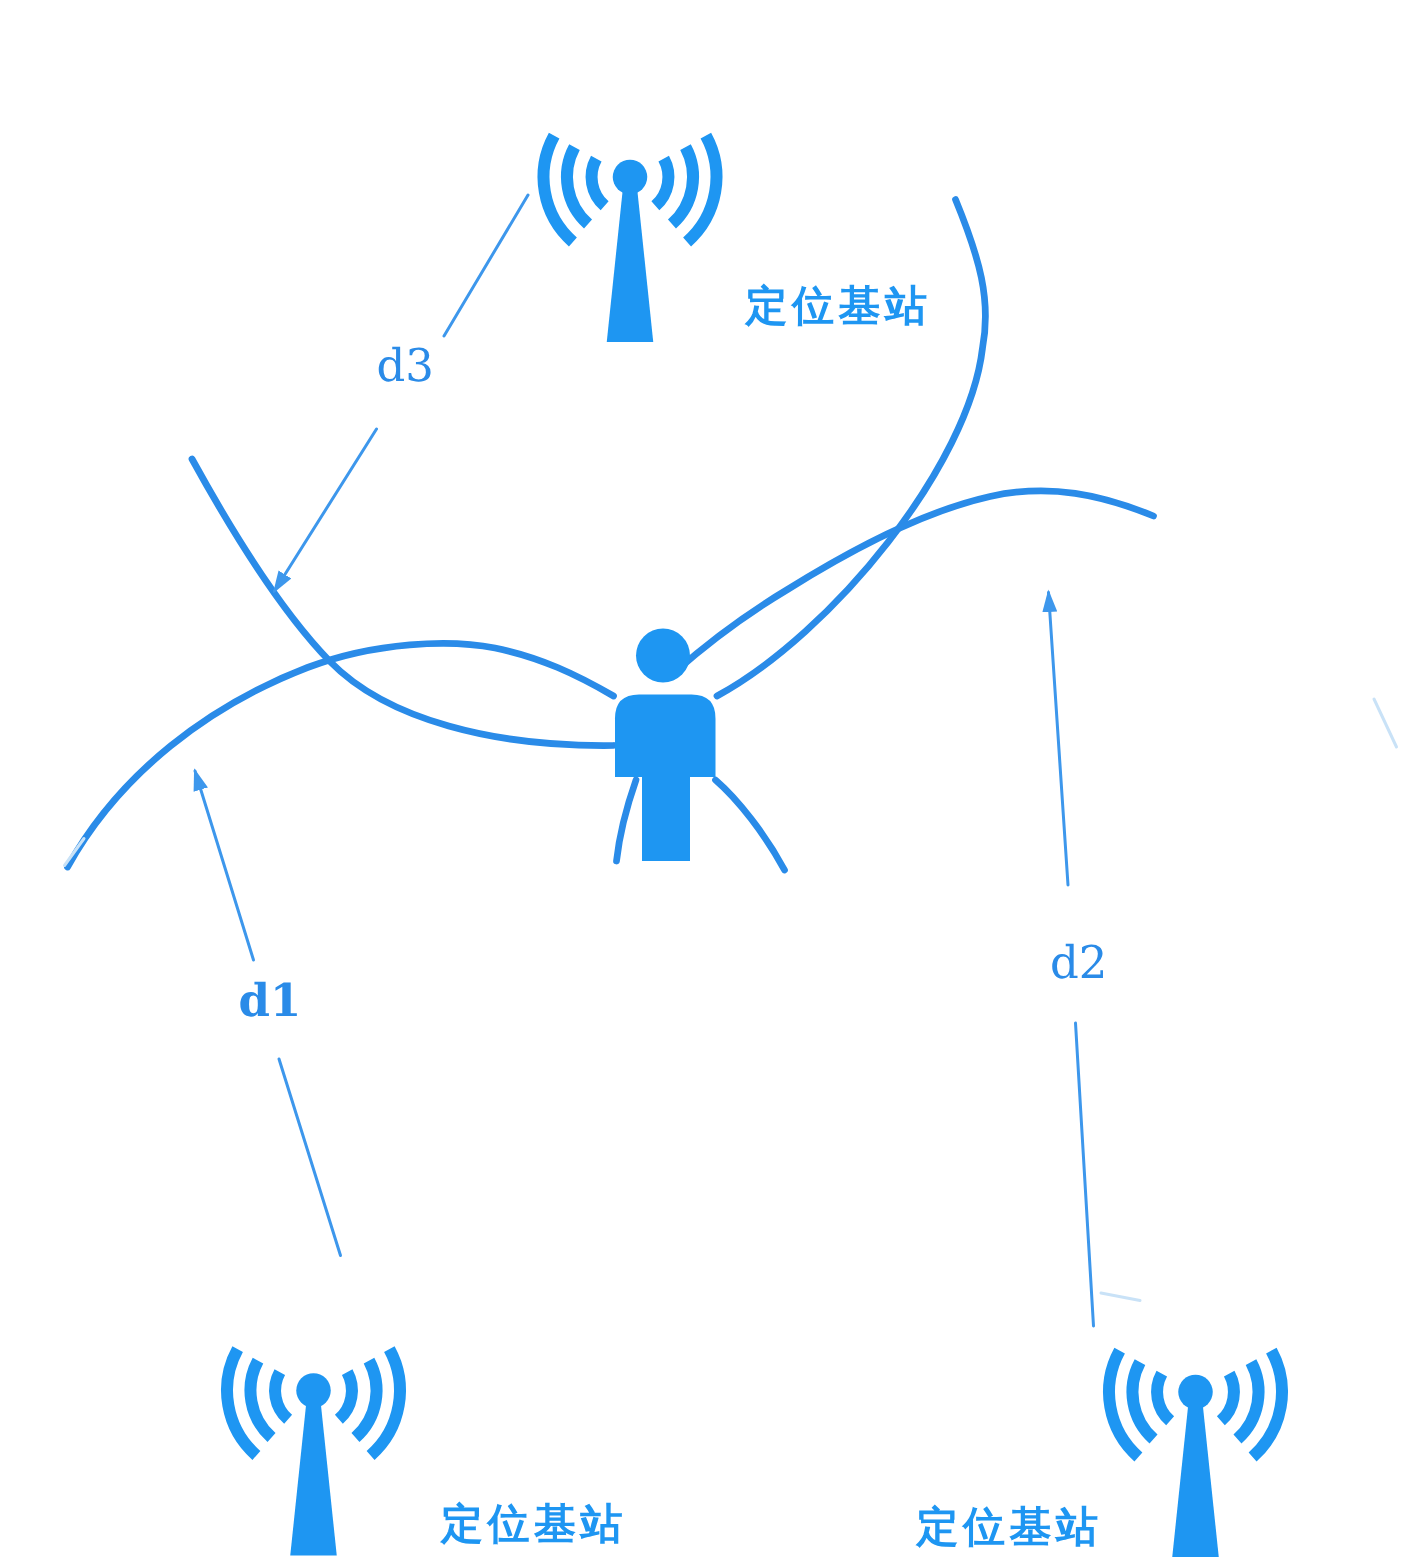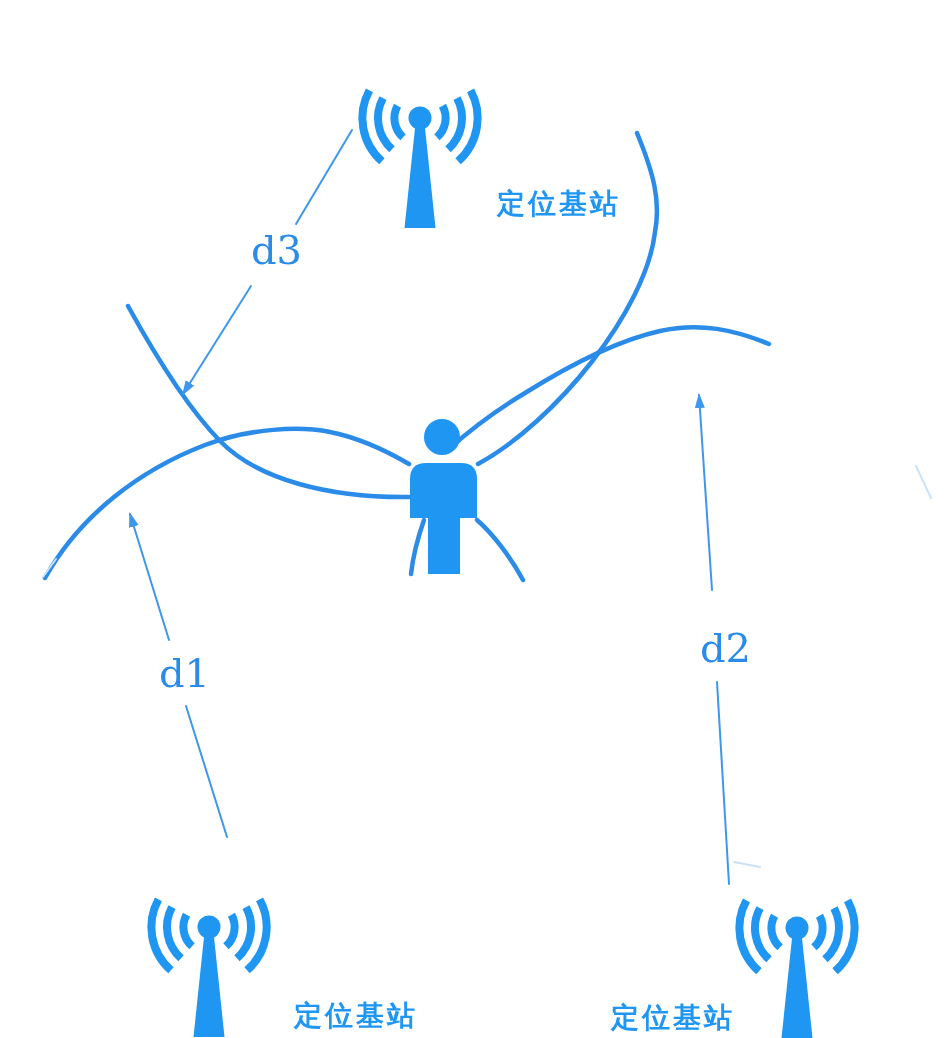--- a/index.html
+++ b/index.html
@@ -16,21 +16,21 @@
   }
   .canvas svg.layer{position:absolute;left:0;top:0;}
   .station-label{
     position:absolute;color:var(--primary);
     font-family:"DejaVu Serif","Liberation Serif",serif;
     font-weight:bold;font-size:28px;letter-spacing:3px;white-space:nowrap;
   }
   .distance-label{
     position:absolute;color:var(--arc);
     font-family:"DejaVu Serif","Liberation Serif",serif;
-    font-size:40px;white-space:nowrap;
+    font-size:30px;white-space:nowrap;
   }
   .arc{fill:none;stroke:var(--arc);stroke-width:4.5;stroke-linecap:round;}
   .connector{fill:none;stroke:var(--connector);stroke-width:2;stroke-linecap:round;}
   .faint{fill:none;stroke:var(--faint);stroke-width:2;stroke-linecap:round;}
   .solid{fill:var(--primary);}
   .signal{fill:none;stroke:var(--primary);stroke-width:8;}
   .marker-fill{fill:var(--connector);}
 </style>
 </head>
 <body>
@@ -91,17 +91,17 @@
   </svg>
 
   <div class="station-label" style="left:497px;top:185px;">定位基站</div>
 
   <div class="station-label" style="left:294px;top:997px;">定位基站</div>
 
   <div class="station-label" style="left:611px;top:999px;">定位基站</div>
 
   <div class="distance-label" style="left:251px;top:227px;">d3</div>
 
-  <div class="distance-label" style="left:159px;top:650px;">d1</div>
+  <div class="distance-label" style="left:159px;top:650px;font-weight:bold;">d1</div>
 
   <div class="distance-label" style="left:700px;top:625px;">d2</div>
 
 </div>
 
 </body></html>

